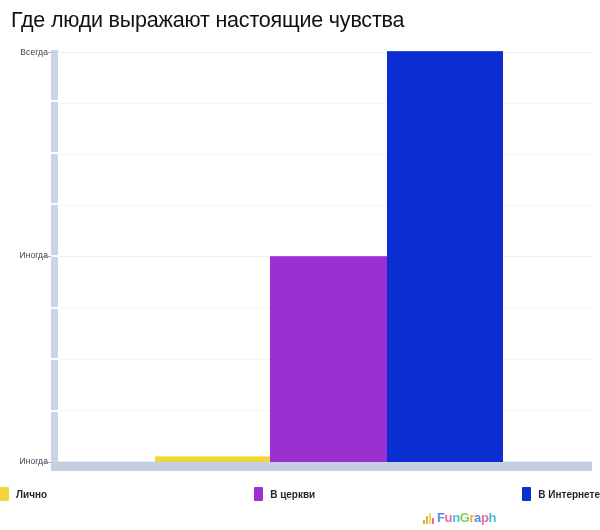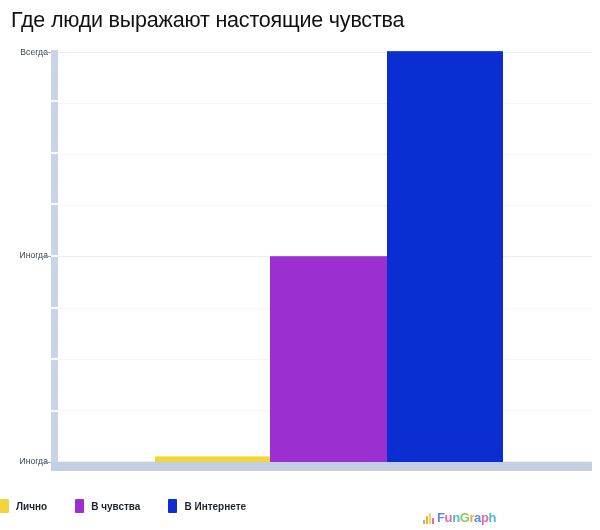--- a/index.html
+++ b/index.html
@@ -123,24 +123,23 @@
     box-shadow: inset 0 1px 0 #2a4ae0;
   }
 
   
   #legend {
     position: absolute;
     left: 0;
     top: 487px;
     width: 600px;
     display: flex;
-    justify-content: flex-start;
+    justify-content: space-between;
     align-items: center;
-    gap: 28px;
-    margin-top: 12px;
+    gap: 13px;
   }
   .legend-item {
     display: flex;
     align-items: center;
     gap: 7px;
   }
   .legend-swatch {
     width: 9px;
     height: 14px;
     border-radius: 1px;
@@ -229,21 +228,21 @@
 
   <div id="baseline-band"></div>
 
   <div id="legend">
     <div class="legend-item">
       <span class="legend-swatch" style="background:#f2d43c;"></span>
       <span class="legend-label">Лично</span>
     </div>
     <div class="legend-item">
       <span class="legend-swatch" style="background:#9b2fd0;"></span>
-      <span class="legend-label">В чувства</span>
+      <span class="legend-label">В церкви</span>
     </div>
     <div class="legend-item">
       <span class="legend-swatch" style="background:#0b2ed2;"></span>
       <span class="legend-label">В Интернете</span>
     </div>
   </div>
 
   <div id="watermark">
     <span id="watermark-icon">
       <i style="height:4px;  background:#7ac943;"></i>

